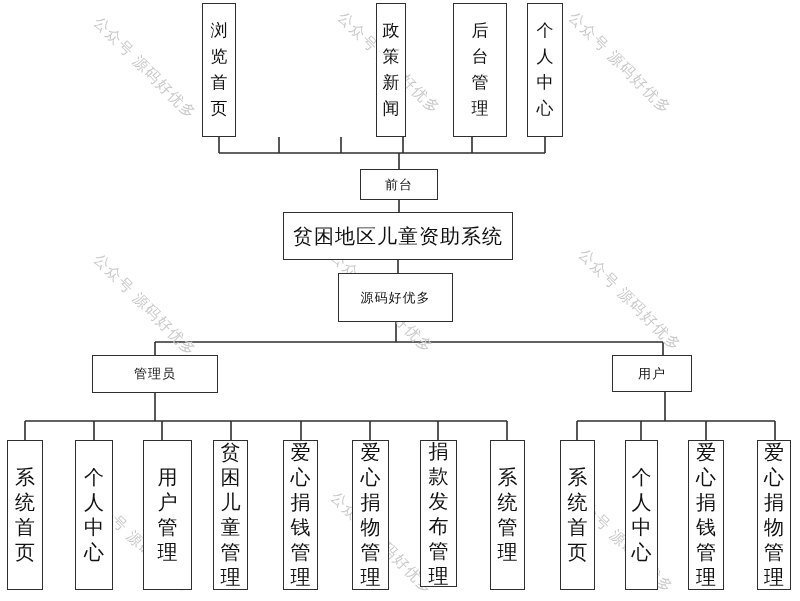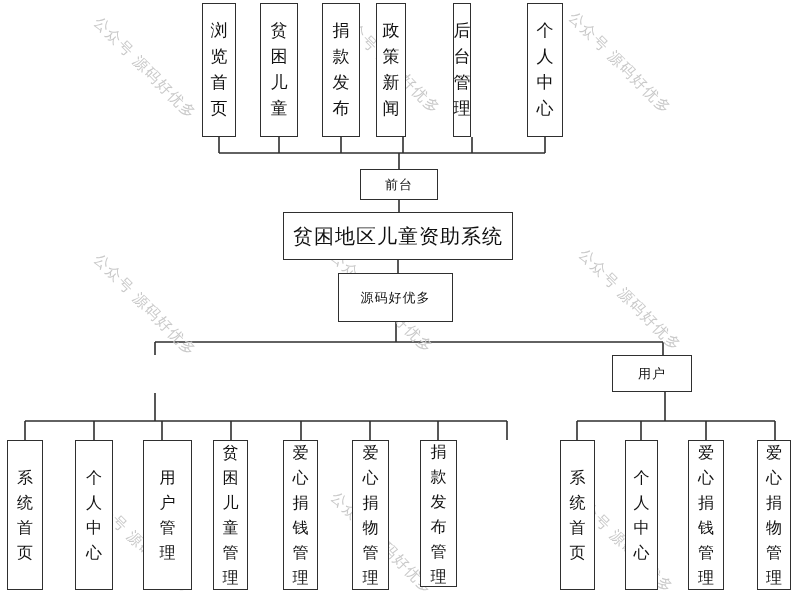--- a/index.html
+++ b/index.html
@@ -25,21 +25,21 @@
   .hlabel { font-size:13px; letter-spacing:1px; white-space:nowrap; }
   .root .hlabel { font-size:20px; }
   .vlabel {
     display:block;
     width:1.1em;
     word-break:break-all;
     line-height:26px;
     font-size:17px;
     text-align:center;
   }
-  .leaf .vlabel { font-size:16px; line-height:25px; }
+  .leaf .vlabel { font-size:20px; line-height:25px; }
   .wm {
     position:absolute;
     font-size:15px;
     letter-spacing:1.5px;
     color:#c9c9c9;
     white-space:nowrap;
     transform:rotate(45deg);
     transform-origin:left top;
     pointer-events:none;
     font-family:"Liberation Sans","DejaVu Sans",sans-serif;
@@ -76,46 +76,43 @@
   <div class="wm" style="left:103px;top:250px">公众号 源码好优多</div>
   <div class="wm" style="left:340px;top:247px">公众号 源码好优多</div>
   <div class="wm" style="left:588px;top:245px">公众号 源码好优多</div>
   <div class="wm" style="left:97px;top:488px">公众号 源码好优多</div>
   <div class="wm" style="left:340px;top:488px">公众号 源码好优多</div>
   <div class="wm" style="left:580px;top:487px">公众号 源码好优多</div>
 
   <div class="node" style="left:202px;top:3px;width:34px;height:134px">
     <span class="vlabel">浏览首页</span>
   </div>
-  <div class="node" style="left:260px;top:3px;width:38px;height:134px">
-    <span class="vlabel">贫困儿童</span>
-  </div>
-  <div class="node" style="left:322px;top:3px;width:38px;height:134px">
-    <span class="vlabel">捐款发布</span>
-  </div>
   <div class="node" style="left:376px;top:3px;width:30px;height:134px">
     <span class="vlabel">政策新闻</span>
   </div>
-  <div class="node" style="left:453px;top:3px;width:18px;height:134px">
+  <div class="node" style="left:453px;top:3px;width:54px;height:134px">
     <span class="vlabel">后台管理</span>
   </div>
   <div class="node" style="left:527px;top:3px;width:36px;height:134px">
     <span class="vlabel">个人中心</span>
   </div>
 
   <div class="node" style="left:360px;top:169px;width:78px;height:31px">
     <span class="hlabel">前台</span>
   </div>
   <div class="node root" style="left:283px;top:212px;width:230px;height:48px">
     <span class="hlabel">贫困地区儿童资助系统</span>
   </div>
   <div class="node" style="left:338px;top:273px;width:115px;height:49px">
     <span class="hlabel">源码好优多</span>
   </div>
 
+  <div class="node" style="left:92px;top:355px;width:126px;height:38px">
+    <span class="hlabel">管理员</span>
+  </div>
   <div class="node" style="left:612px;top:355px;width:80px;height:37px">
     <span class="hlabel">用户</span>
   </div>
 
   <div class="node leaf" style="left:7px;top:440px;width:36px;height:150px">
     <span class="vlabel">系统首页</span>
   </div>
   <div class="node leaf" style="left:75px;top:440px;width:38px;height:150px">
     <span class="vlabel">个人中心</span>
   </div>
@@ -127,20 +124,23 @@
   </div>
   <div class="node leaf" style="left:283px;top:440px;width:35px;height:150px">
     <span class="vlabel">爱心捐钱管理</span>
   </div>
   <div class="node leaf" style="left:352px;top:440px;width:37px;height:150px">
     <span class="vlabel">爱心捐物管理</span>
   </div>
   <div class="node leaf" style="left:420px;top:440px;width:37px;height:147px">
     <span class="vlabel">捐款发布管理</span>
   </div>
+  <div class="node leaf" style="left:490px;top:440px;width:35px;height:150px">
+    <span class="vlabel">系统管理</span>
+  </div>
 
   <div class="node leaf" style="left:560px;top:440px;width:35px;height:150px">
     <span class="vlabel">系统首页</span>
   </div>
   <div class="node leaf" style="left:625px;top:440px;width:33px;height:150px">
     <span class="vlabel">个人中心</span>
   </div>
   <div class="node leaf" style="left:688px;top:440px;width:36px;height:150px">
     <span class="vlabel">爱心捐钱管理</span>
   </div>

